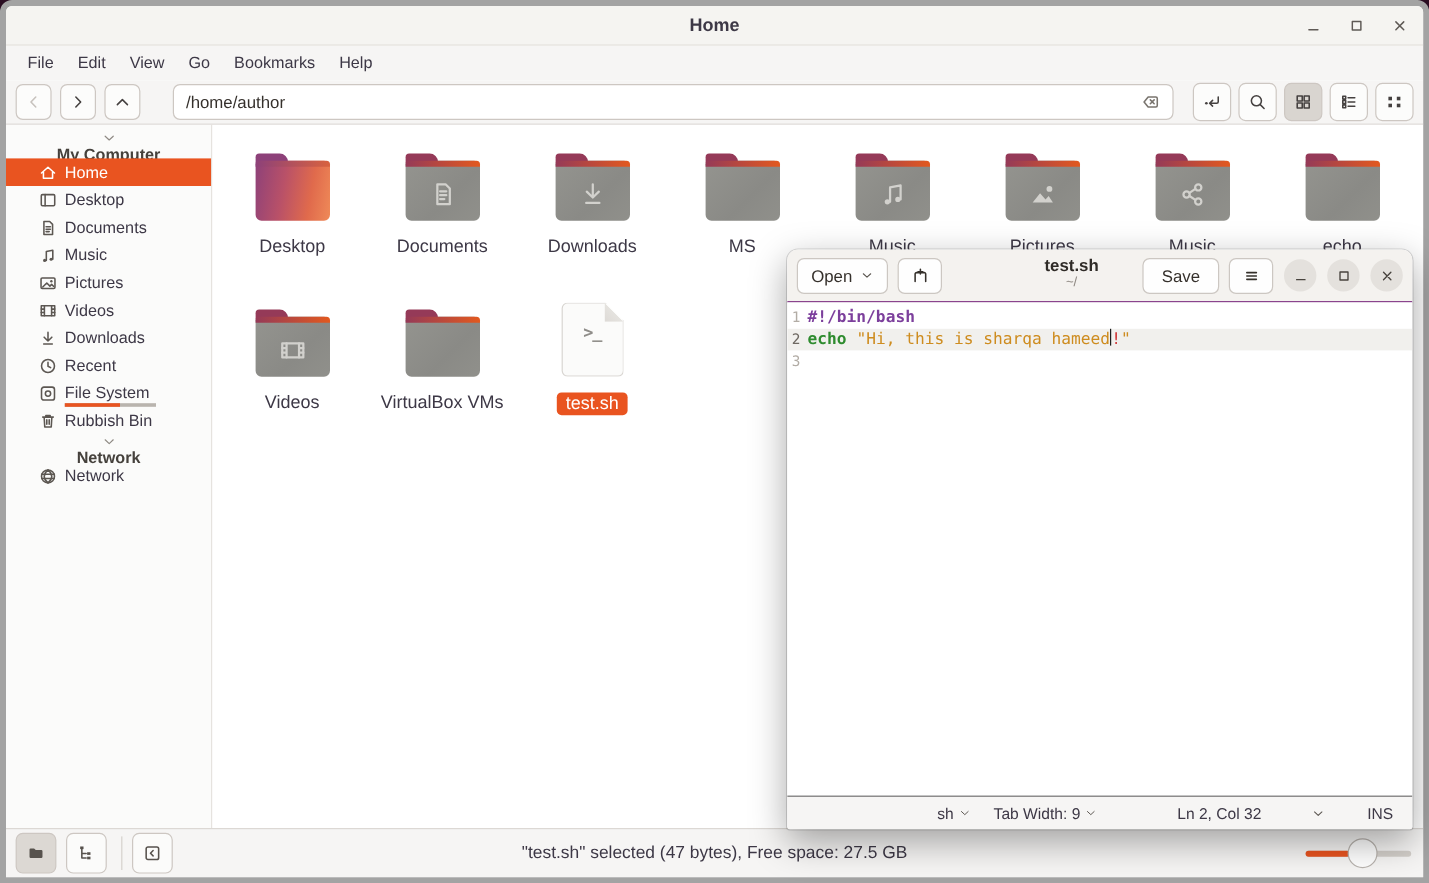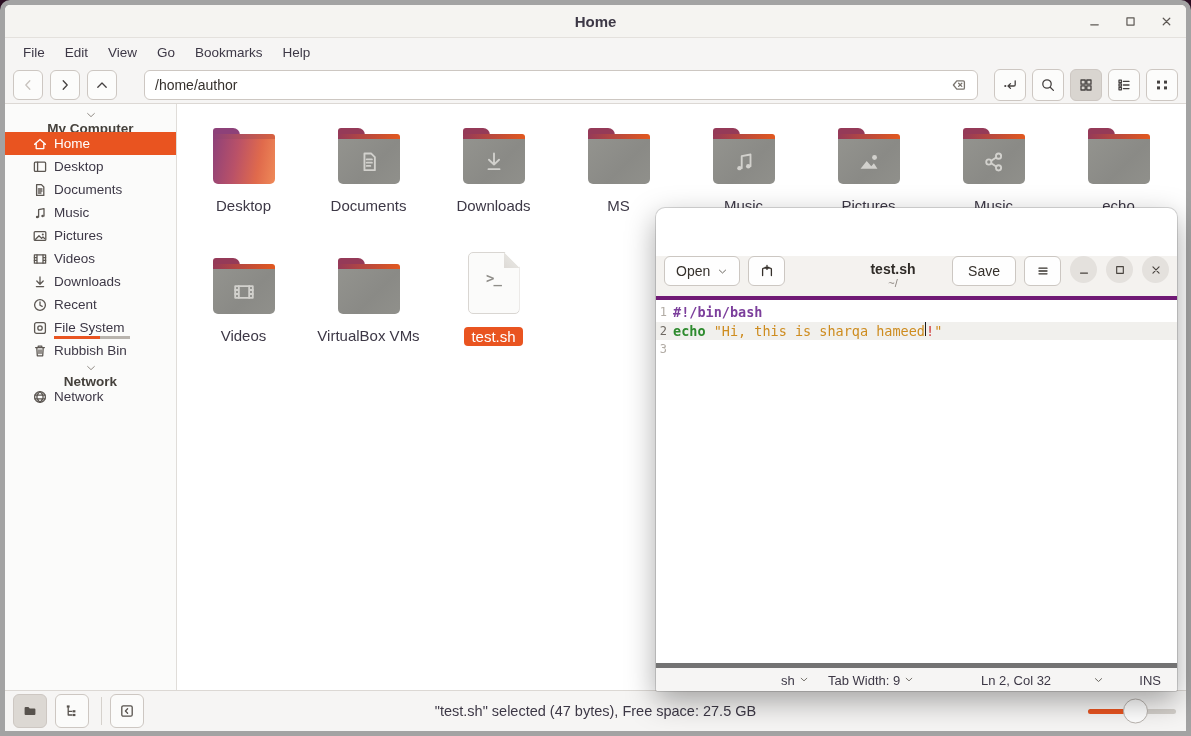--- a/index.html
+++ b/index.html
@@ -95,22 +95,22 @@
   .zoom-slider { position:absolute; right:10px; width:88px; height:28px; display:flex; align-items:center; }
   .track { width:100%; height:5px; border-radius:3px; background:#d3cfca; position:relative; }
   .fill { position:absolute; left:0; top:0; bottom:0; width:42%; background:#e95420; border-radius:3px; }
   .knob { position:absolute; left:42%; top:50%; transform:translate(-8%,-50%); width:25px; height:25px;
     border-radius:50%; background:#fff; border:1px solid #b9b4af; }
 
   
   .gedit { position:absolute; left:656px; top:208px; width:521px; height:483px; background:#fff;
     border-radius:9px 9px 2px 2px; overflow:hidden; display:flex; flex-direction:column;
     box-shadow:0 10px 30px rgba(0,0,0,0.35), 0 0 0 1px rgba(0,0,0,0.14); }
-  .g-header { height:44px; flex:0 0 auto; background:#f4f2ef; border-bottom:4px solid #701a75;
-    display:flex; padding:0 8px; position:relative;margin-top:48px; }
+  .g-header { height:44px; flex:0 0 auto; background:#f4f2ef; border-bottom:1px solid #701a75;
+    display:flex; align-items:center; padding:0 8px; position:relative; }
   .g-btn { height:30px; background:#fefefe; border:1px solid #ccc7c2; border-radius:6px;
     display:flex; align-items:center; justify-content:center; font-size:14px; color:#35302b; }
   .g-open { padding:0 11px; gap:7px; }
   .g-open .ochev { color:#5a554f; display:flex; }
   .g-newtab { width:37px; margin-left:8px; }
   .g-title { position:absolute; left:157px; width:160px; text-align:center; top:5px; }
   .g-title .t { font-weight:bold; font-size:14px; color:#2f2b27; }
   .g-title .s { font-size:11px; color:#8d8781; }
   .g-save { margin-left:auto; padding:0 15px; }
   .g-menu { width:37px; margin-left:8px; }
@@ -123,21 +123,21 @@
   .code-line.current { background:#f1f0ed; }
   .ln { width:17px; text-align:right; padding-right:6px; color:#b2aca5; font-size:12px; flex:0 0 auto; }
   .current .ln { color:#6e6862; }
   .seg.shebang { color:#7c3f9c; font-weight:bold; }
   .seg.keyword { color:#2e8b2e; font-weight:bold; }
   .seg.string  { color:#ce8c1f; }
   .seg.bang    { color:#cf3535; }
   .seg.plain   { color:#2e3436; }
   .cursor { display:inline-block; width:1px; height:14px; background:#1c1c1c; vertical-align:-2px; }
 
-  .g-status { height:28px; flex:0 0 auto; background:#f6f5f4; border-top:5px solid #737373;
+  .g-status { height:28px; flex:0 0 auto; background:#f6f5f4; border-top:1px solid #737373;
     position:relative; font-size:13px; color:#3d3846; }
   .gs { position:absolute; top:50%; transform:translateY(-50%); display:flex; align-items:center; gap:4px; }
   .gs-lang { left:125px; } .gs-tab { left:172px; } .gs-pos { left:325px; }
   .gs-chev { left:437px; color:#5a554f; } .gs-ins { right:16px; }
   .schev { color:#5a554f; display:flex; }
 </style>
 </head>
 <body>
 
 <div class="fm-window">

